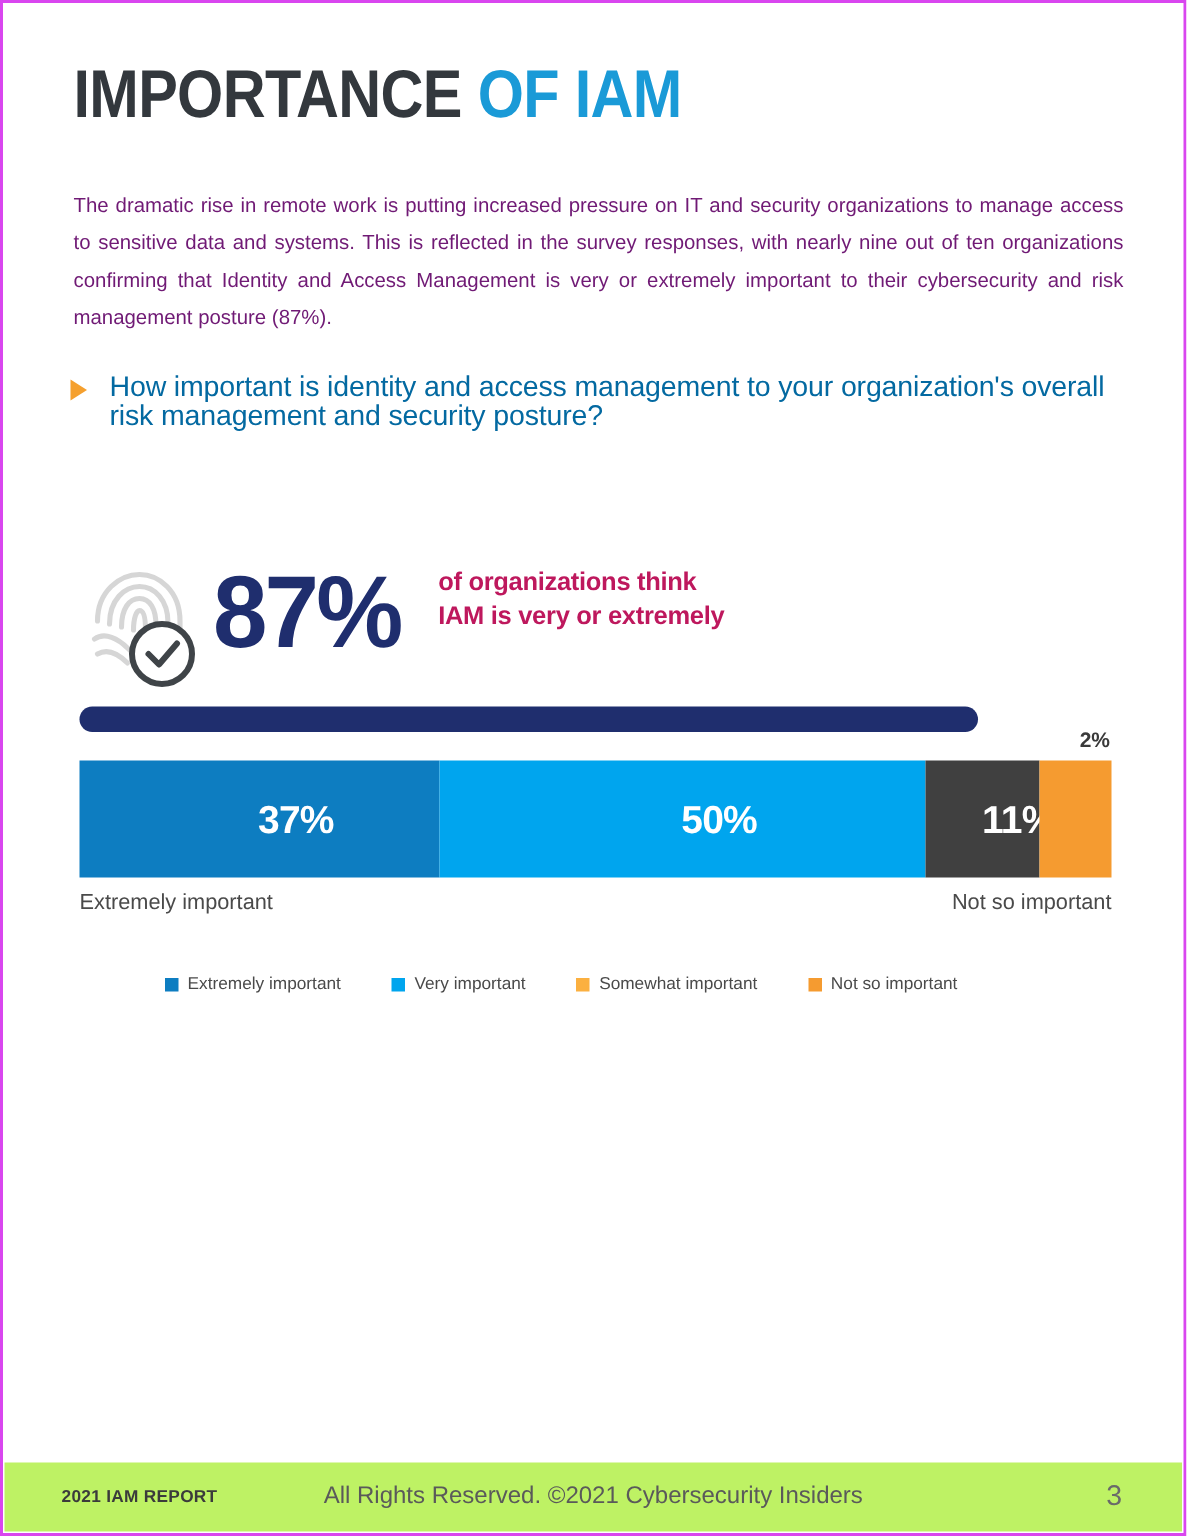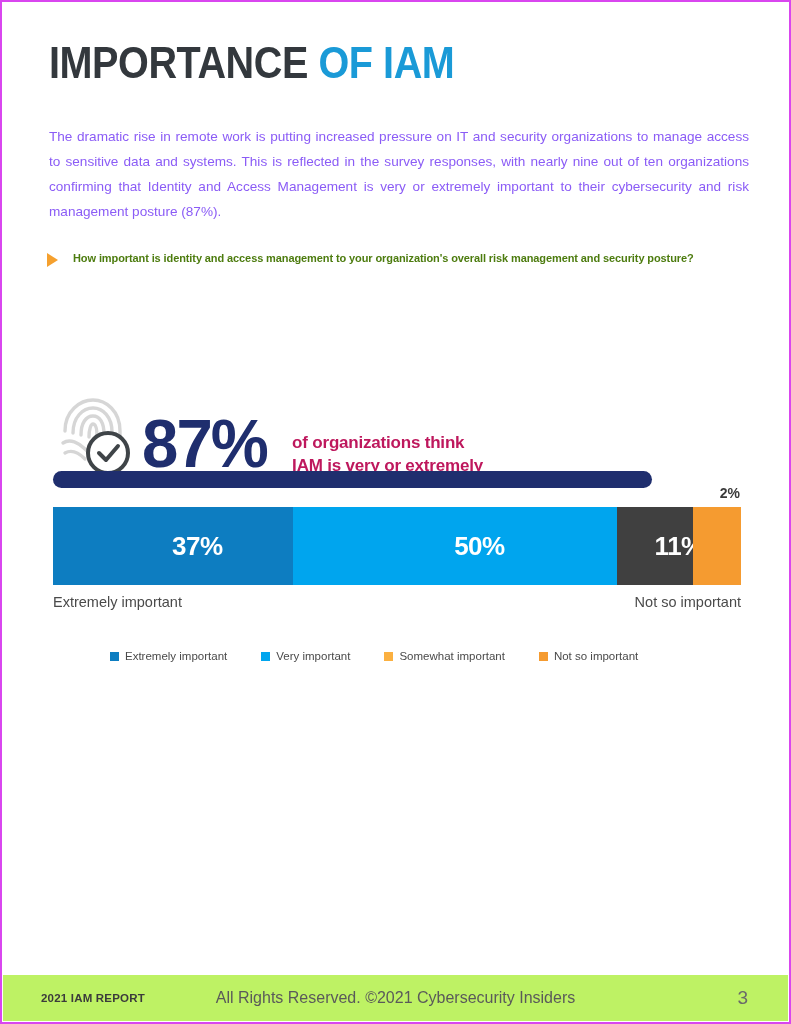--- a/index.html
+++ b/index.html
@@ -40,21 +40,21 @@
   .title .t-blue { color: #1a9ad7; }
 
   
   .intro {
     position: absolute;
     left: 47px;
     top: 122px;
     width: 700px;
     font-size: 13.6px;
     line-height: 25px;
-    color: #8b5cf6;
+    color: #701a75;
     text-align: justify;
     text-align-last: left;
   }
 
   
   .question-row {
     position: absolute;
     left: 45px;
     top: 247px;
     width: 700px;
@@ -65,35 +65,34 @@
     width: 0;
     height: 0;
     border-left: 11px solid #f5a02e;
     border-top: 7px solid transparent;
     border-bottom: 7px solid transparent;
     margin-top: 4px;
     margin-right: 15px;
     flex: 0 0 auto;
   }
   .question-text {
-    font-size: 11px;
-    font-weight: 700;
-    color: #4d7c0f;
+    font-size: 19px;
+    font-weight: 400;
+    color: #0369a1;
     line-height: 19px;
     letter-spacing: -0.1px;
   }
 
   
   .stat-block {
     position: absolute;
     left: 50px;
     top: 372px;
     display: flex;
-    align-items: flex-end;
-    margin-top: 17px;
+    align-items: flex-start;
   }
   .fp-icon {
     width: 84px;
     height: 86px;
     flex: 0 0 auto;
     margin-right: 6px;
   }
   .big-pct {
     font-size: 68px;
     font-weight: 800;

